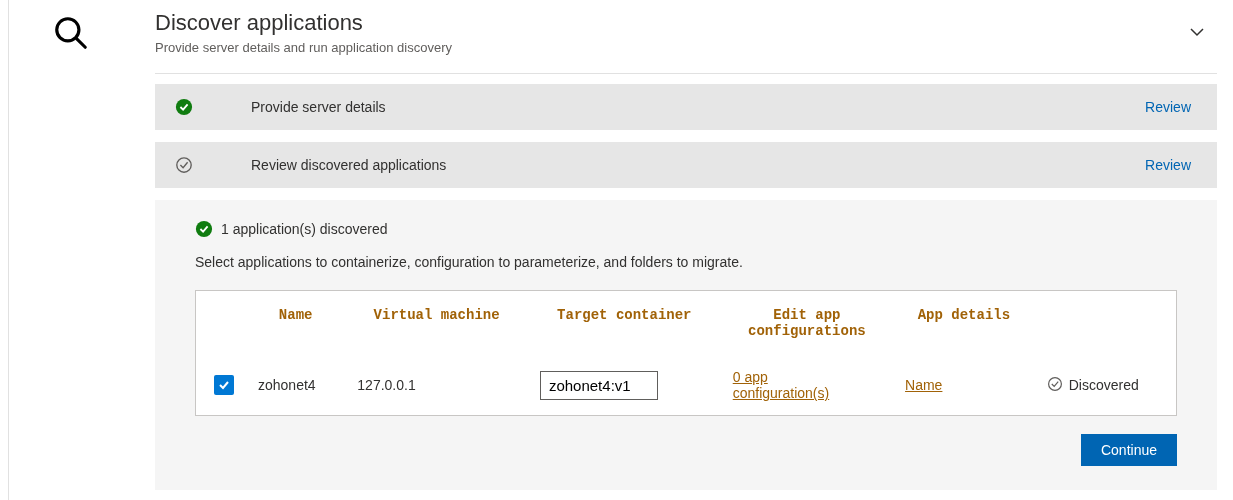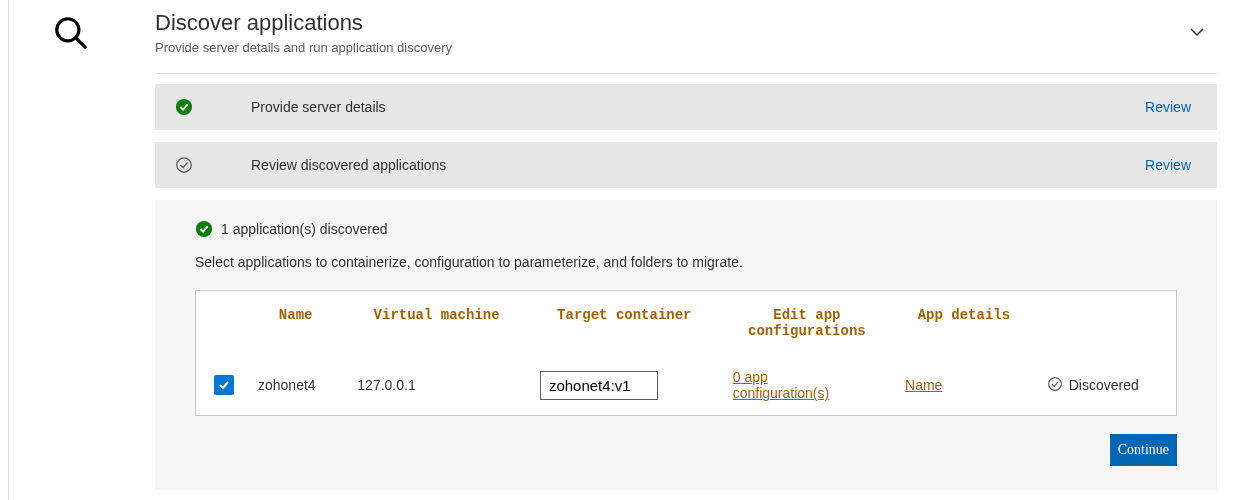--- a/index.html
+++ b/index.html
@@ -150,23 +150,23 @@
     }
     .status-cell {
       display: flex;
       align-items: center;
       gap: 6px;
     }
     .btn-primary {
       background: #0065b3;
       color: #fff;
       border: none;
-      padding: 8px 8px;
-      font-size: 14px;
-      font-family: Liberation Serif, serif;
+      padding: 8px 20px;
+      font-size: 14px;
+      font-family: Liberation Sans, sans-serif;
       cursor: pointer;
       margin-top: 18px;
       float: right;
     }
     .check-circle-green {
       fill: #107c10;
     }
     .check-circle-outline {
       fill: none;
       stroke: #605e5c;

